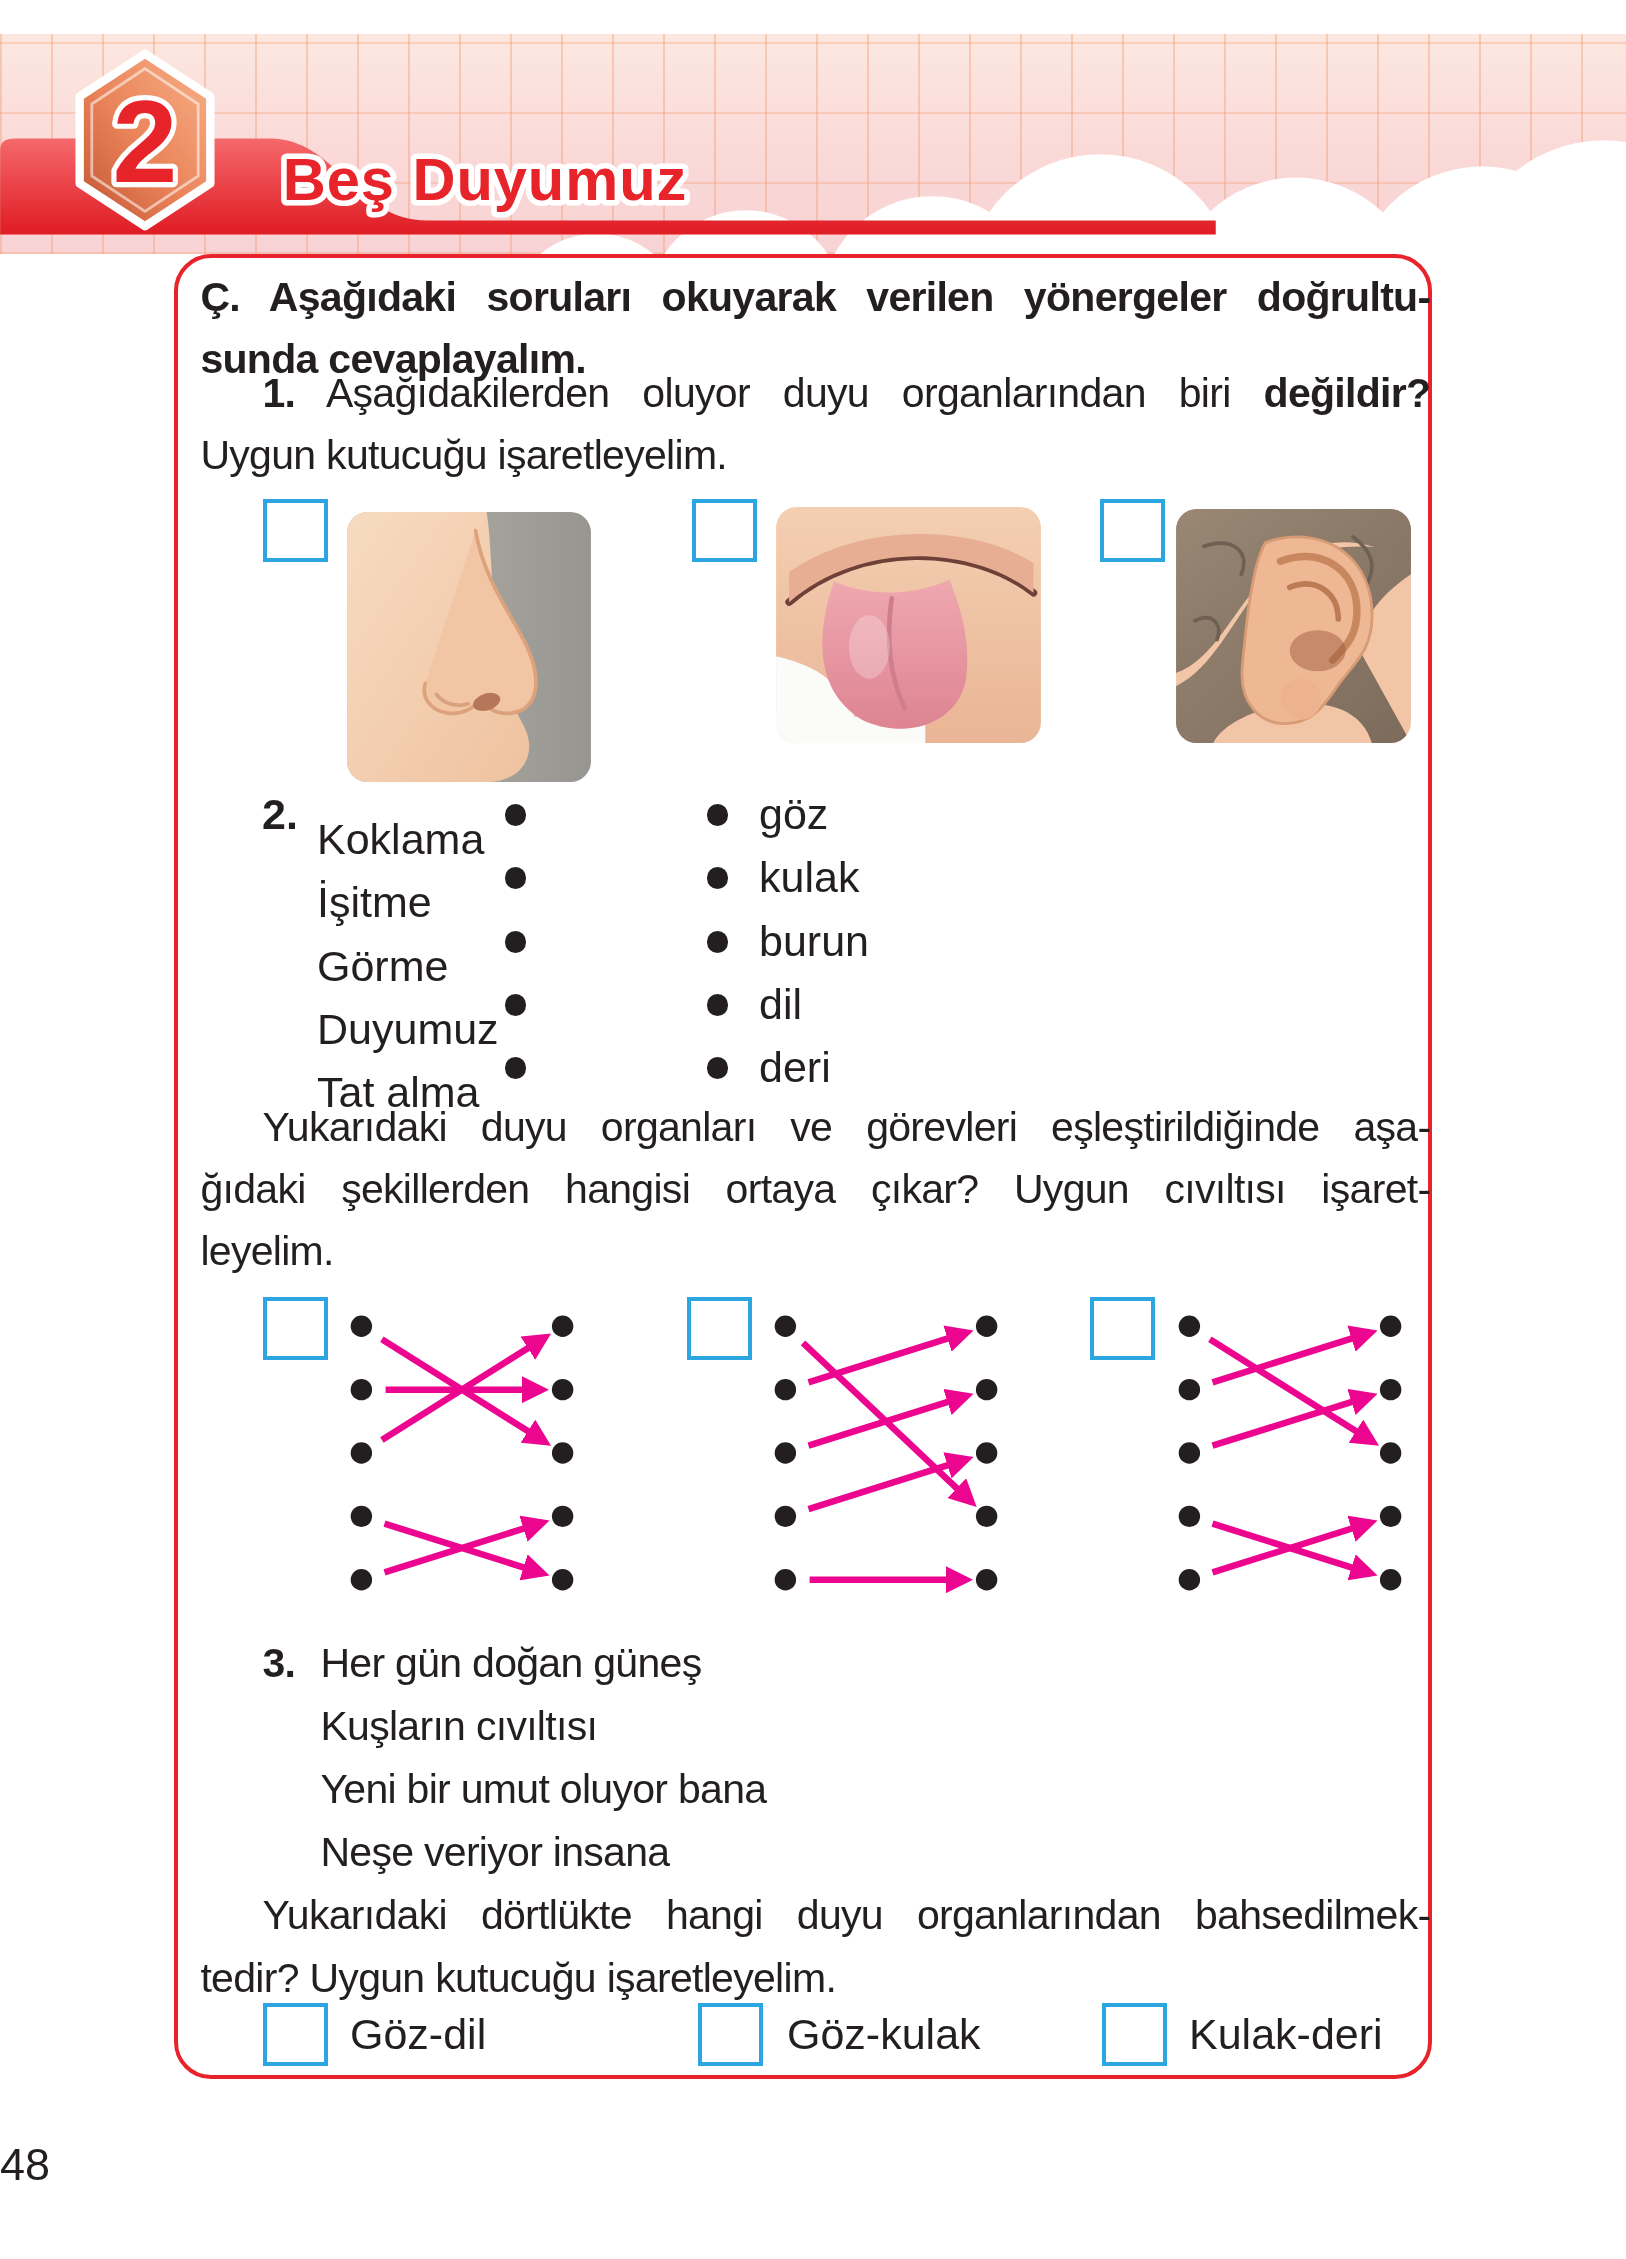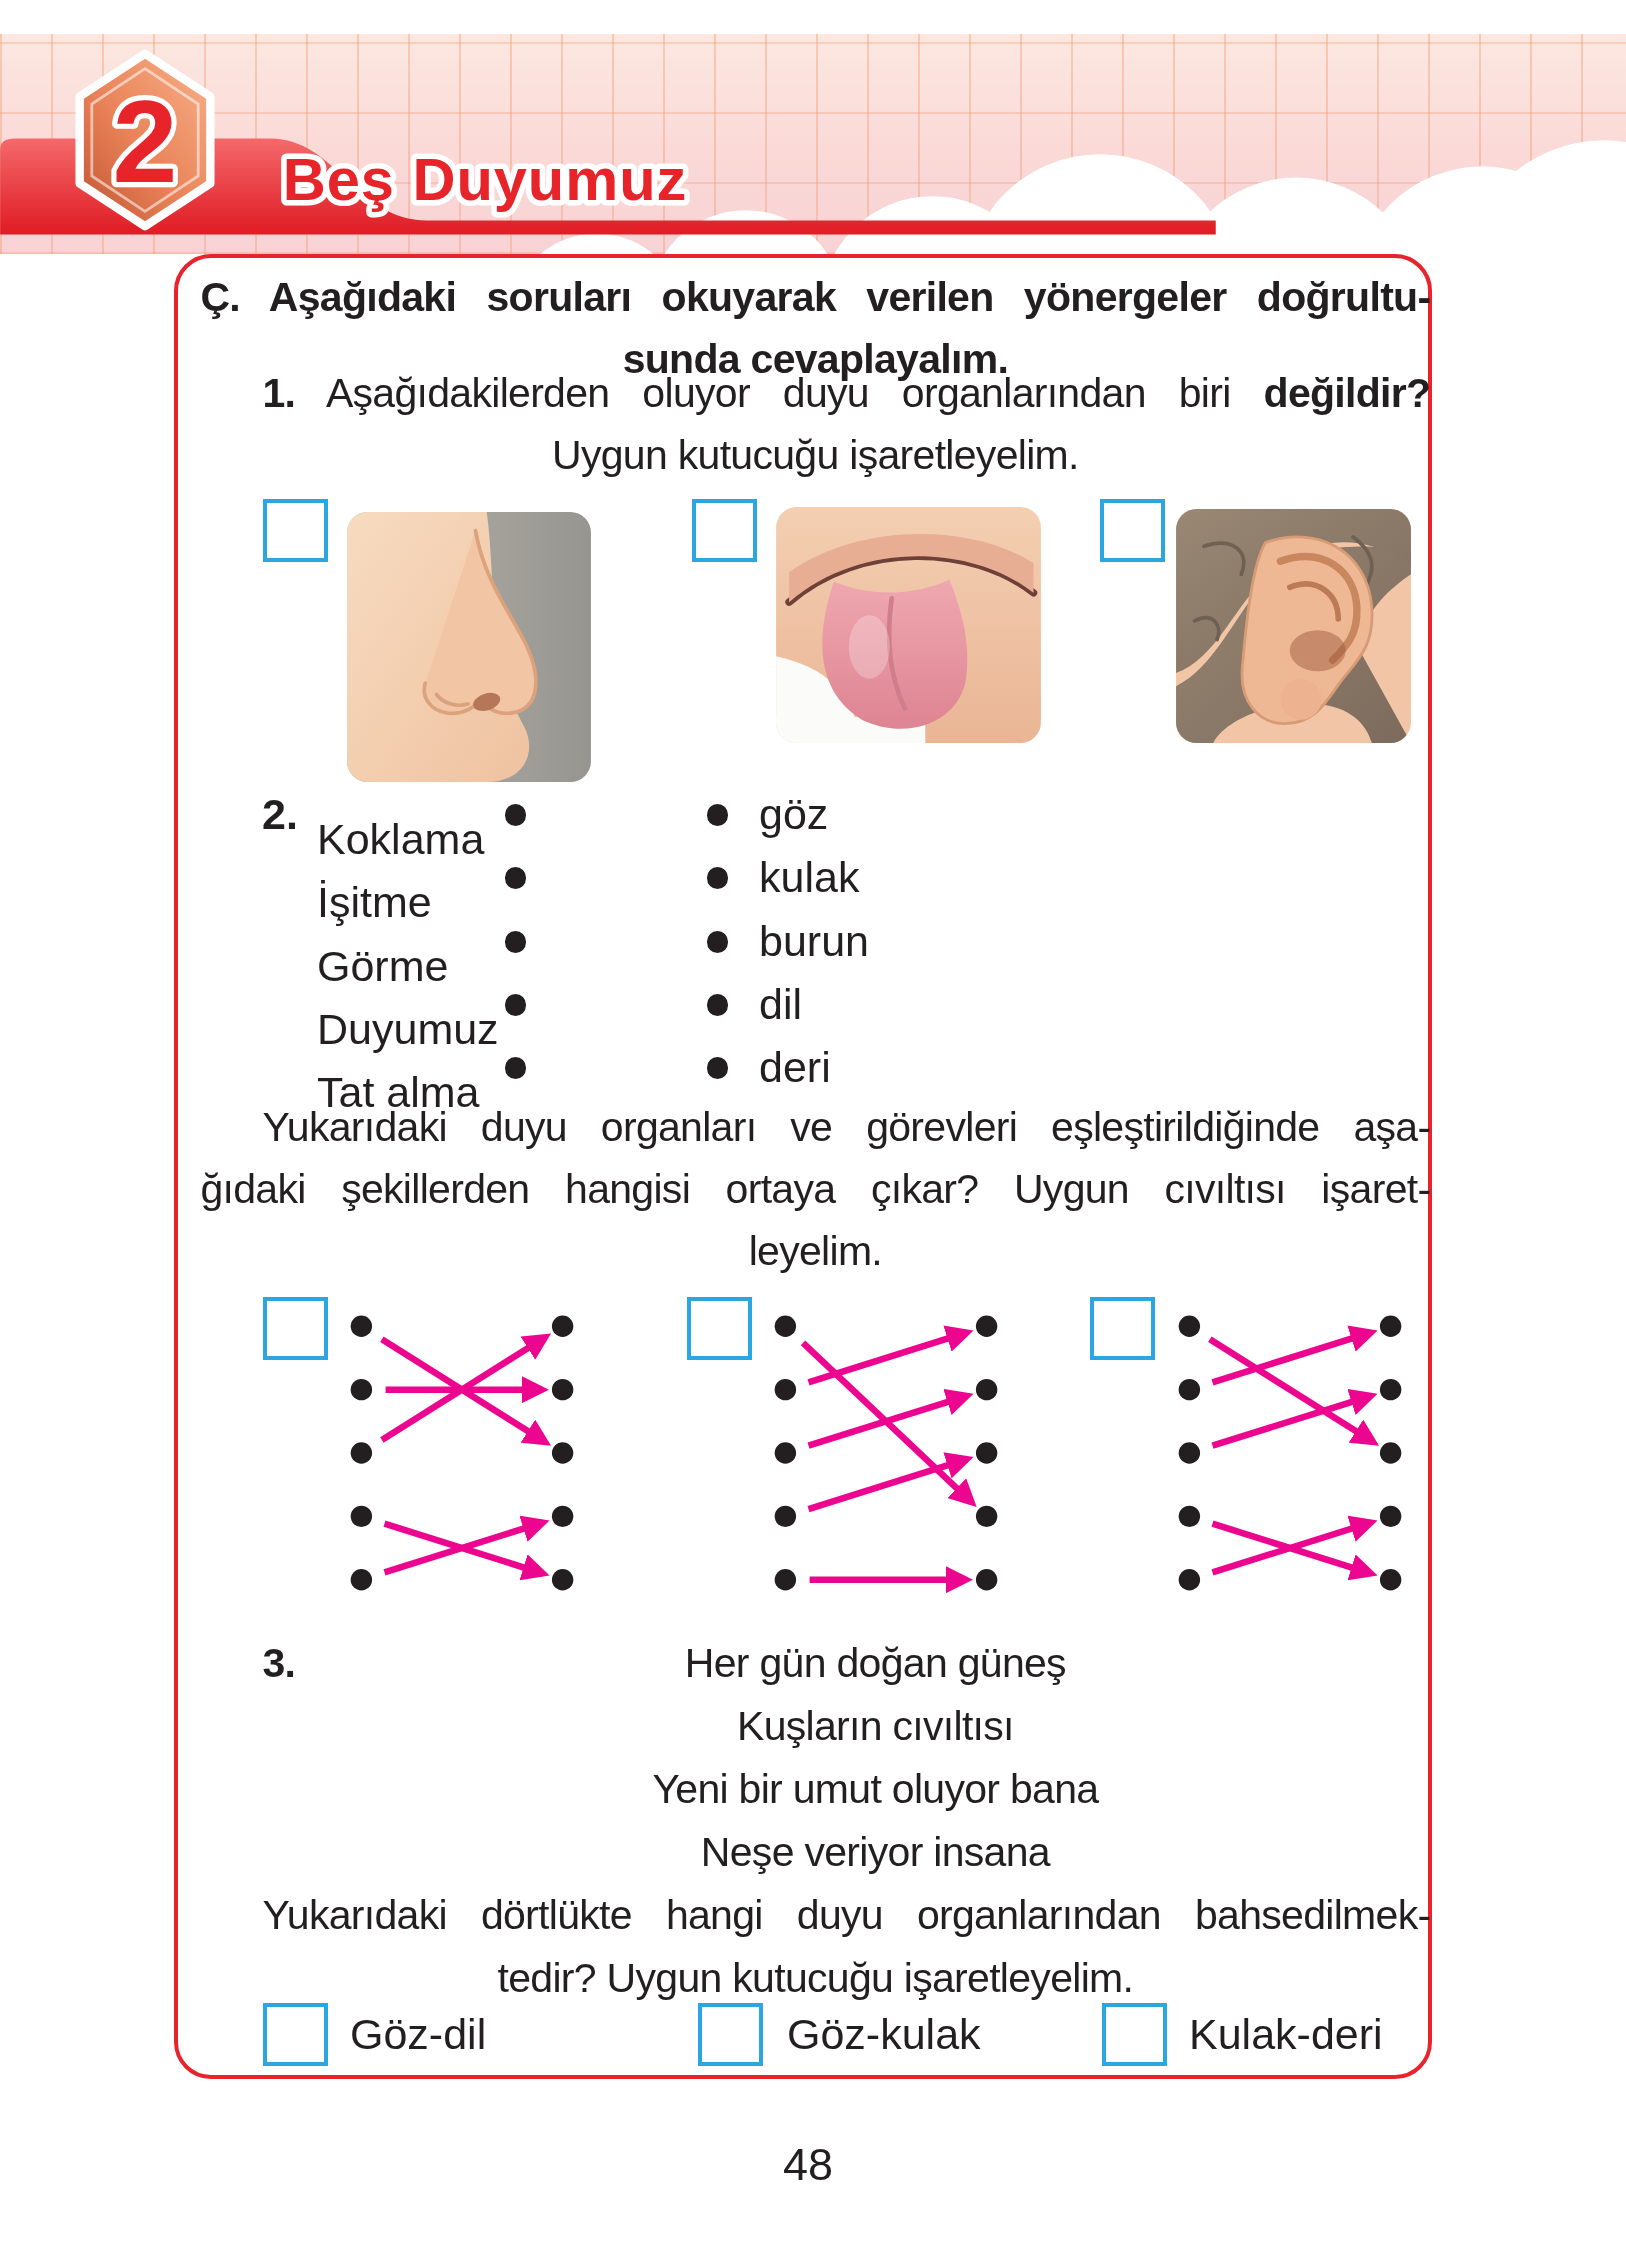--- a/index.html
+++ b/index.html
@@ -15,21 +15,21 @@
   .header svg{position:absolute;}
   .clouds{left:0;top:0;}
   .banner{left:0;top:0;}
   .badge{left:75px;top:15px;}
   .title-svg{left:280px;top:99px;}
 
   
   .content-box{position:absolute;left:174px;top:254px;width:1258px;height:1825px;
     box-sizing:border-box;border:4.7px solid #E8232B;border-radius:37px;background:#fff;}
   .block{position:absolute;left:22.4px;width:1230px;}
-  .line{font-size:41px;line-height:62px;letter-spacing:-0.7px;text-align:center;}
+  .line{font-size:41px;line-height:62px;letter-spacing:-0.7px;text-align:left;}
   .line.just{text-align:justify;text-align-last:justify;}
   .b{font-weight:700;}
   .lh68 .line{line-height:63px;}
 
   
   .cb{position:absolute;width:65px;height:63px;box-sizing:border-box;
       border:4.7px solid #2BA6E0;background:#fff;}
 
   
   .photo{position:absolute;}
@@ -45,21 +45,21 @@
   
   .diagram-svg{position:absolute;}
 
   
   .poem-line{padding-left:120px;position:relative;}
   .poem-num{position:absolute;left:62px;top:0;font-weight:700;}
 
   
   .option-label{position:absolute;font-size:43px;line-height:63px;}
 
-  .page-number{position:absolute;left:0;top:2139px;width:1616px;text-align:center;
+  .page-number{position:absolute;left:0;top:2139px;width:1616px;text-align:left;
     font-size:45px;color:#231F20;}
 </style>
 </head>
 <body>
 
 <div class="page">
 
   <div class="header">
     <svg class="clouds" width="1627" height="220" viewBox="0 0 1745 236">
       <g fill="#ffffff">

